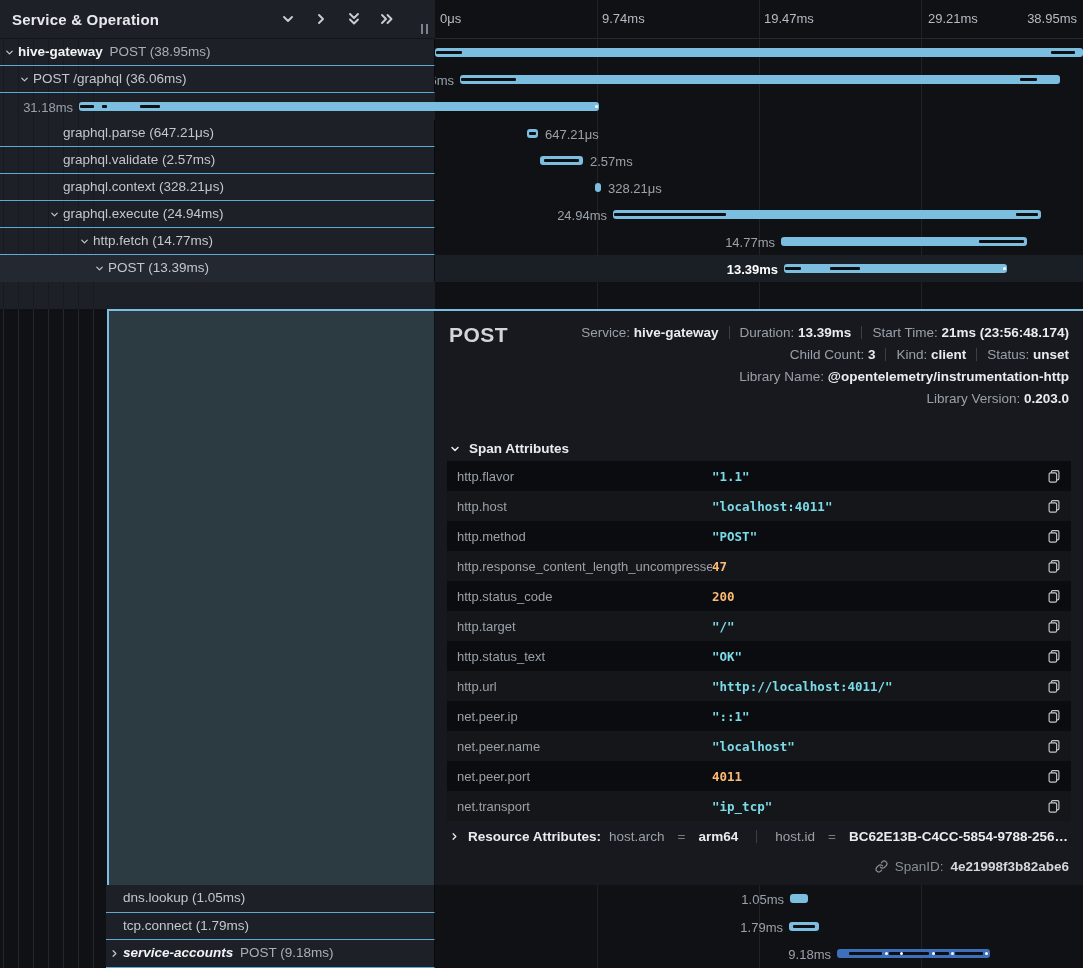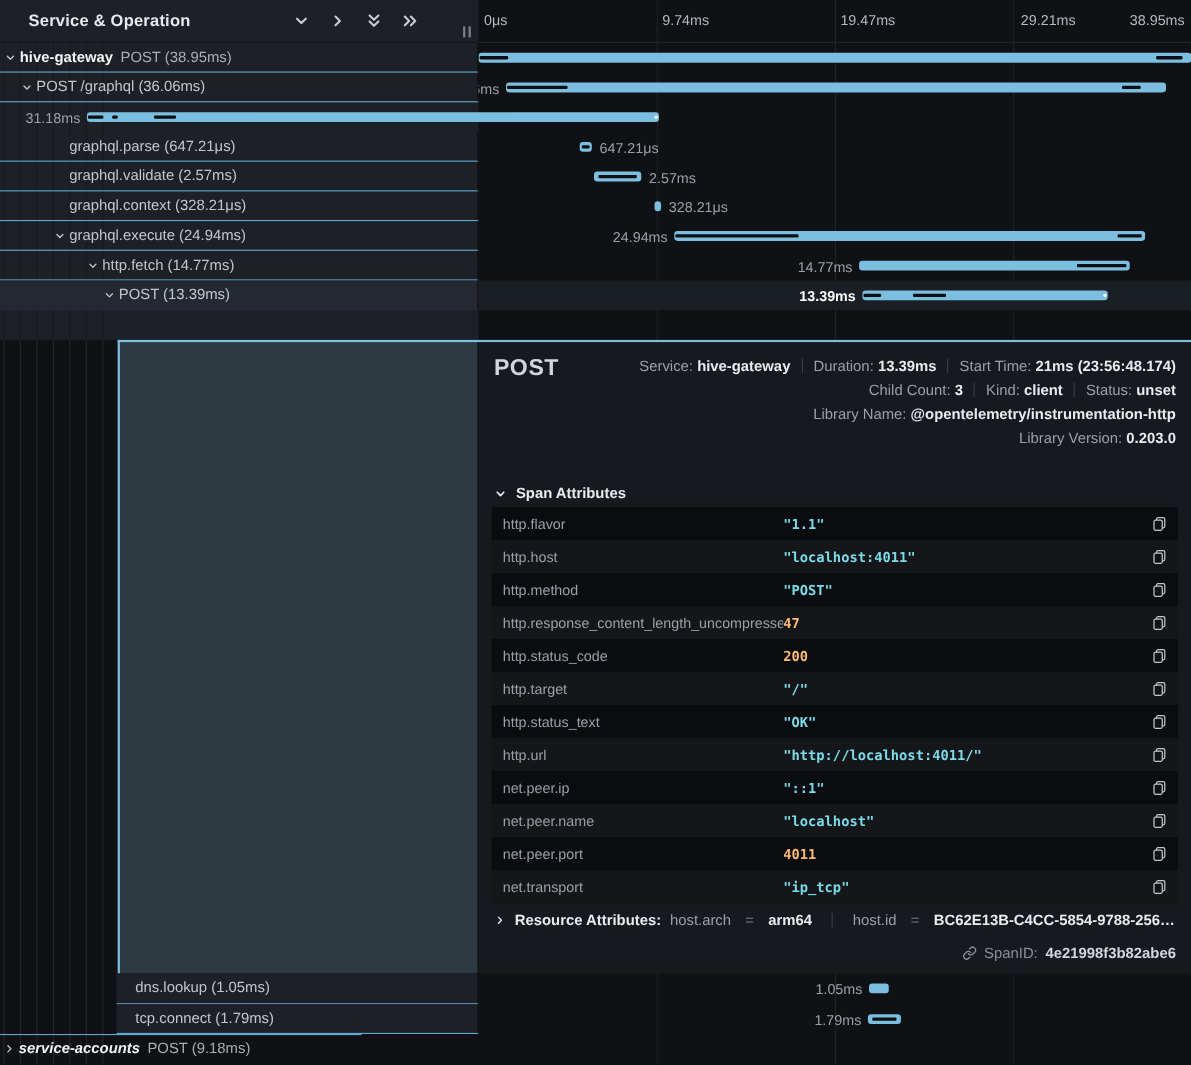--- a/index.html
+++ b/index.html
@@ -3,21 +3,21 @@
 <meta charset="utf-8">
 <style>
   html,body{margin:0;padding:0;background:#0f1115;}
   #app{position:relative;width:1083px;height:968px;background:#0f1115;overflow:hidden;
        font-family:"Liberation Sans",sans-serif;-webkit-font-smoothing:antialiased;}
   
   .vline{position:absolute;top:0;width:1px;height:968px;background:#1f2227;z-index:0;}
   
   .panel-header{position:absolute;left:0;top:0;width:435px;height:39px;background:#1d2127;
       border-bottom:1px solid #14161b;box-sizing:border-box;display:flex;align-items:center;
-      padding:0 26px;z-index:6;gap:32px;}
+      padding:0 12px;z-index:6;gap:32px;}
   .panel-title{flex:1;font-size:15px;font-weight:700;color:#e7e9ed;letter-spacing:.2px;}
   .hdr-icons{display:flex;gap:17px;margin-right:28px;color:#c9cdd3;align-items:center;}
   .hdr-icons span{display:flex;cursor:pointer;}
   .drag-handle{position:absolute;left:421px;top:24px;z-index:7;display:flex;gap:3px;}
   .drag-handle i{display:block;width:2px;height:10px;background:#7d838a;}
   .tl-header{position:absolute;left:435px;top:0;width:648px;height:39px;box-sizing:border-box;
       border-bottom:1px solid #26292f;z-index:2;}
   .tick{position:absolute;top:11px;font-size:13px;color:#b6bac1;white-space:nowrap;}
   
   .rows-left-bg{position:absolute;left:0;top:39px;width:435px;height:270px;background:#1d2127;z-index:1;}
@@ -464,21 +464,21 @@
         <div class="clb">
           <span class="tname" style="left: 17px;">tcp.connect (1.79ms)</span>
         </div>
         <div class="cr">
           <div class="bar-label" style="right: 300px;">1.79ms</div>
           <div class="bar" style="left: 354px; width: 30px;">
             <i style="left: 4px; width: 22px;"></i>
           </div>
         </div>
       </div>
-      <div class="trow-b" style="height: 27.66px; flex-direction: column;">
+      <div class="trow-b" style="height: 27.66px;">
         <div class="spacer"></div>
         <div class="clb">
           <span class="tchev" style="left: 3px;">
             <svg width="11" height="11" viewBox="0 0 16 16" fill="none" stroke="currentColor" stroke-width="1.8" stroke-linecap="round" stroke-linejoin="round">
               <polyline points="6,4 10,8 6,12"></polyline>
             </svg>
           </span>
           <span class="tname" style="left: 17px;"><span class="svc ital">service-accounts</span><span class="dim"> POST (9.18ms)</span></span>
         </div>
         <div class="cr">

